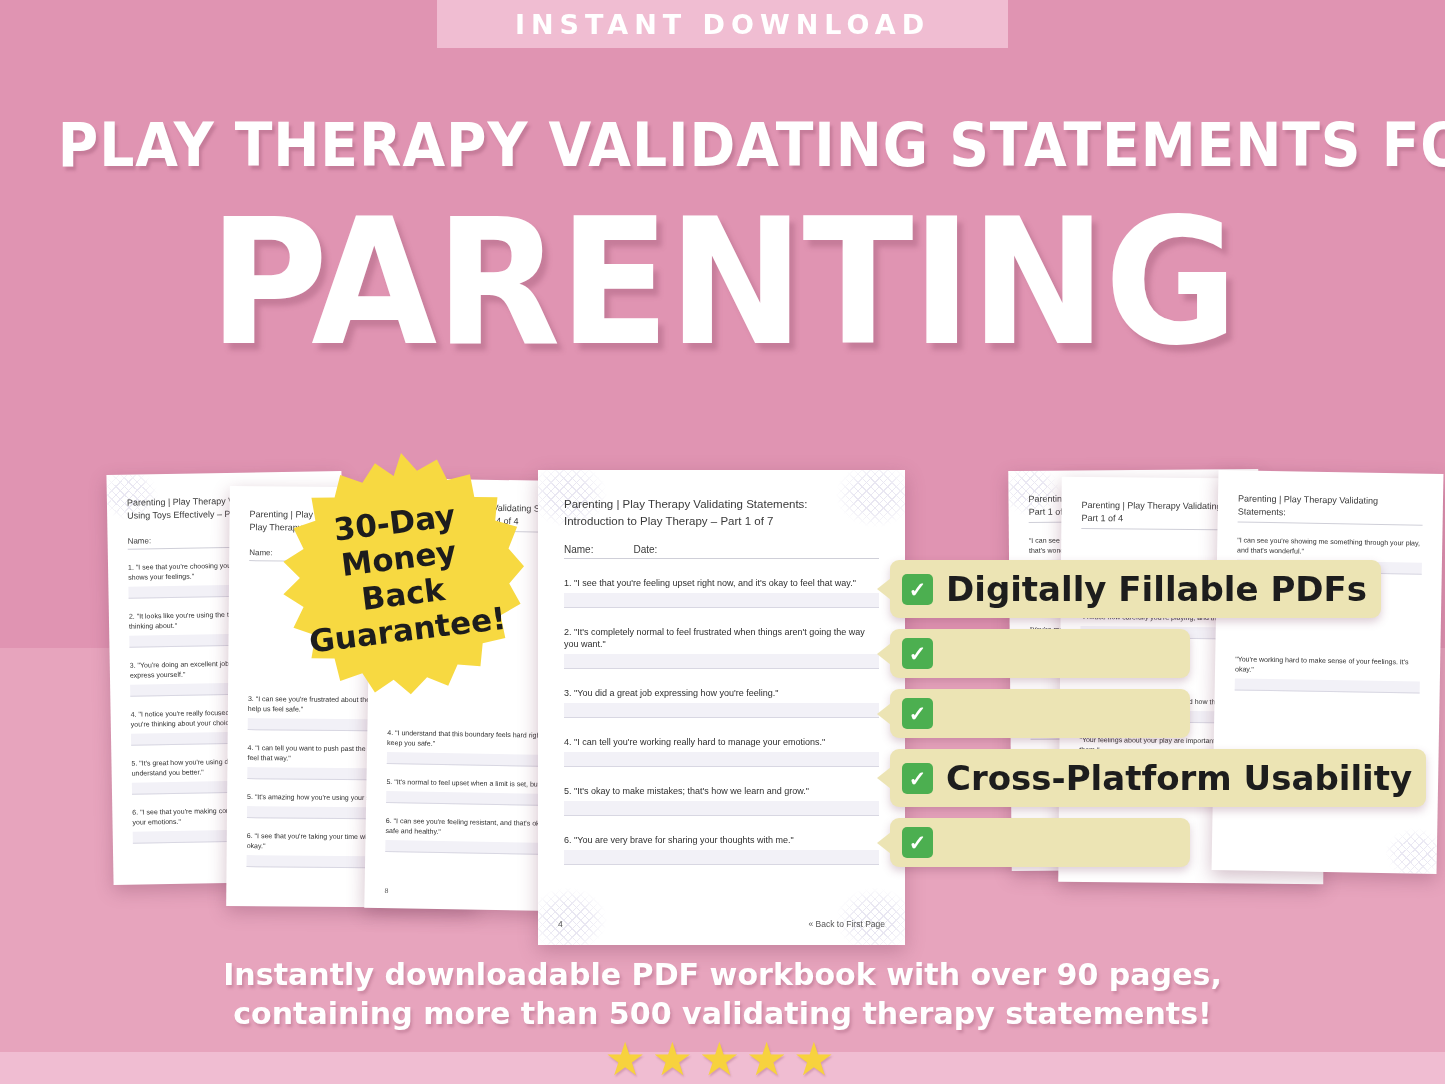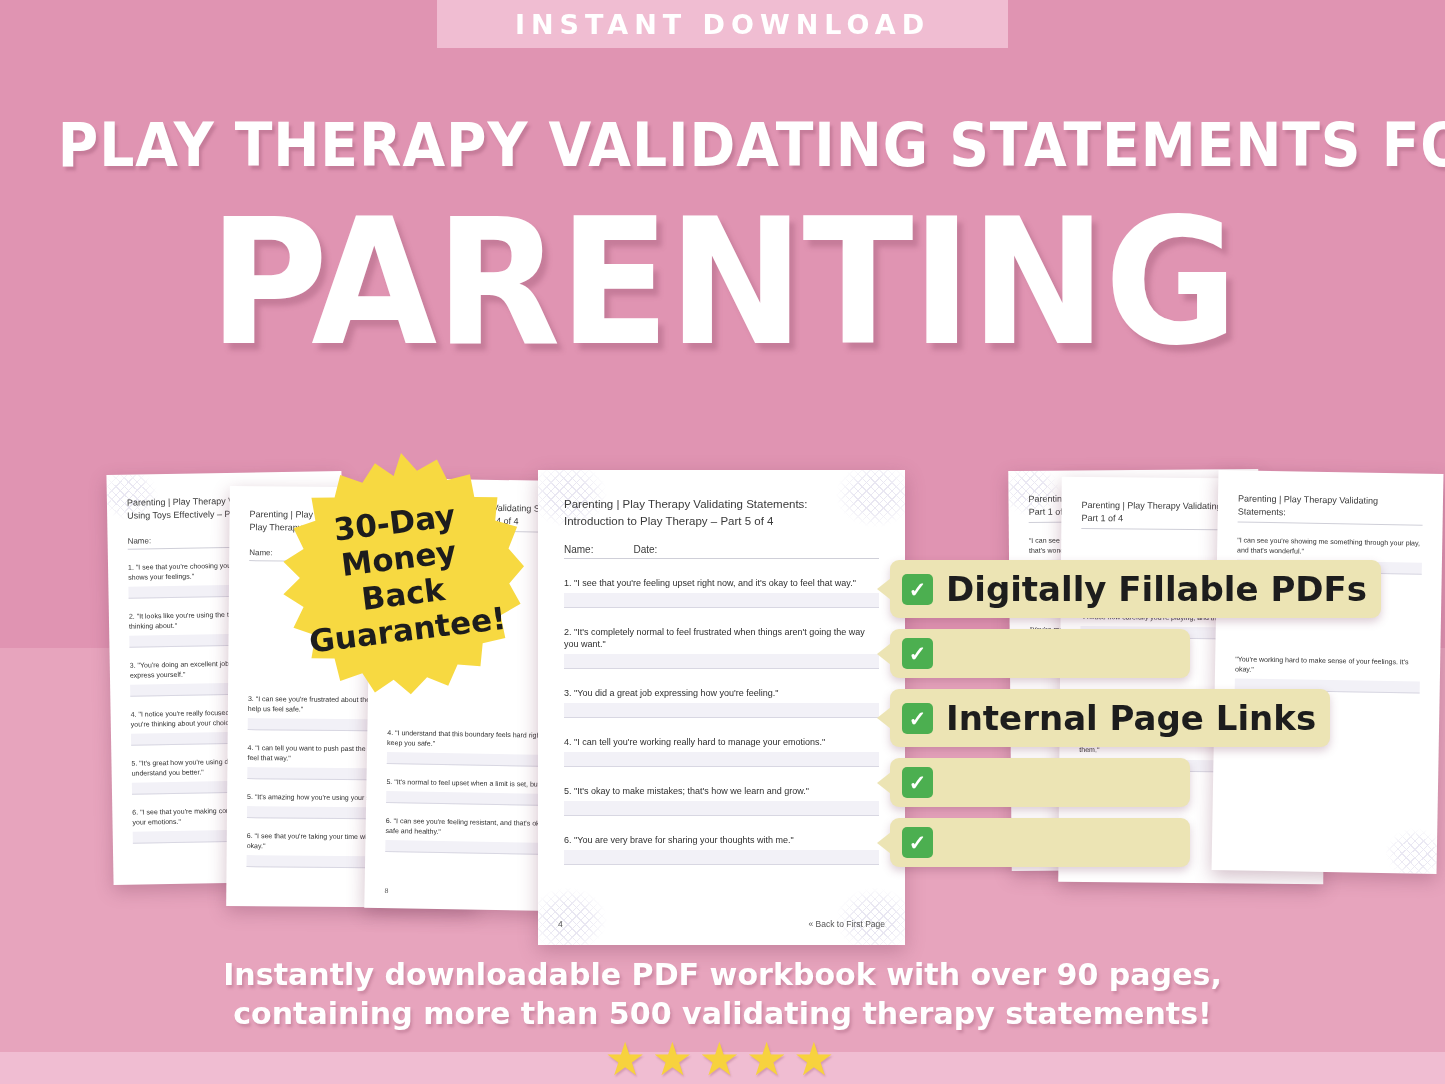--- a/index.html
+++ b/index.html
@@ -348,21 +348,21 @@
   </div>
 
   <div class="doc" id="doc-center">
     <div class="corner-orn" style="left:-10px;top:-8px;width:80px;height:66px;"></div>
     <div class="corner-orn" style="right:-10px;top:-8px;width:80px;height:66px;"></div>
     <div class="corner-orn" style="left:-10px;bottom:-8px;width:80px;height:66px;"></div>
     <div class="corner-orn" style="right:-10px;bottom:-8px;width:80px;height:66px;"></div>
     <div class="docinner">
       <div class="dochead">
         <div>Parenting | Play Therapy Validating Statements:</div>
-        <div>Introduction to Play Therapy – Part 5 of 4</div>
+        <div>Introduction to Play Therapy – Part 1 of 7</div>
       </div>
       <div class="namedate">
         <div><span>Name:</span></div>
         <div><span>Date:</span></div>
       </div>
       <div class="rule"></div>
       <div class="qitem">1. "I see that you're feeling upset right now, and it's okay to feel that way."</div>
       <div class="answerline"></div>
       <div class="qitem">2. "It's completely normal to feel frustrated when things aren't going the way you want."</div>
       <div class="answerline"></div>
@@ -394,24 +394,24 @@
 <div class="features">
   <div class="feature">
     <span class="check">✓</span>
     <span class="feature-label">Digitally Fillable PDFs</span>
   </div>
   <div class="feature">
     <span class="check">✓</span>
   </div>
   <div class="feature">
     <span class="check">✓</span>
-    <span class="feature-label">Internal Page Links</span>
   </div>
   <div class="feature">
     <span class="check">✓</span>
+    <span class="feature-label">Cross-Platform Usability</span>
   </div>
   <div class="feature">
     <span class="check">✓</span>
   </div>
 </div>
 
 <div class="bottom-text">
   <div>Instantly downloadable PDF workbook with over 90 pages,</div>
   <div>containing more than 500 validating therapy statements!</div>
 </div>

